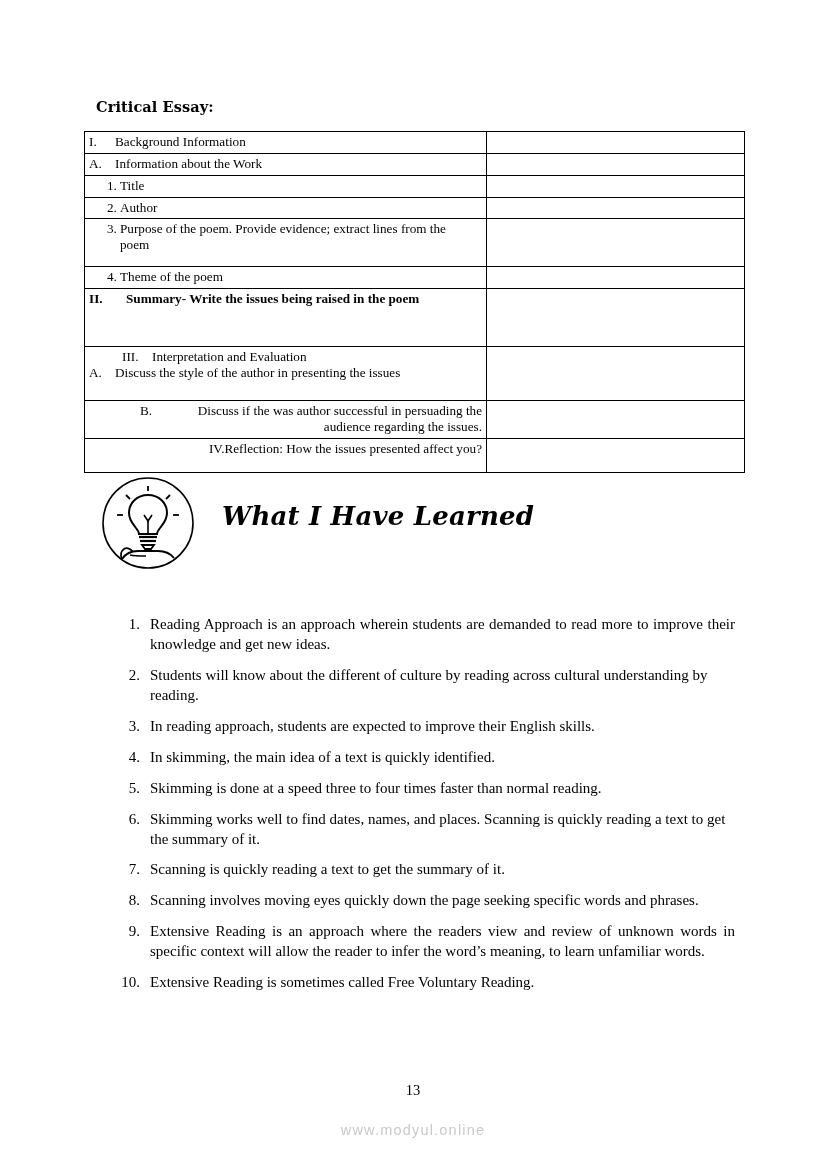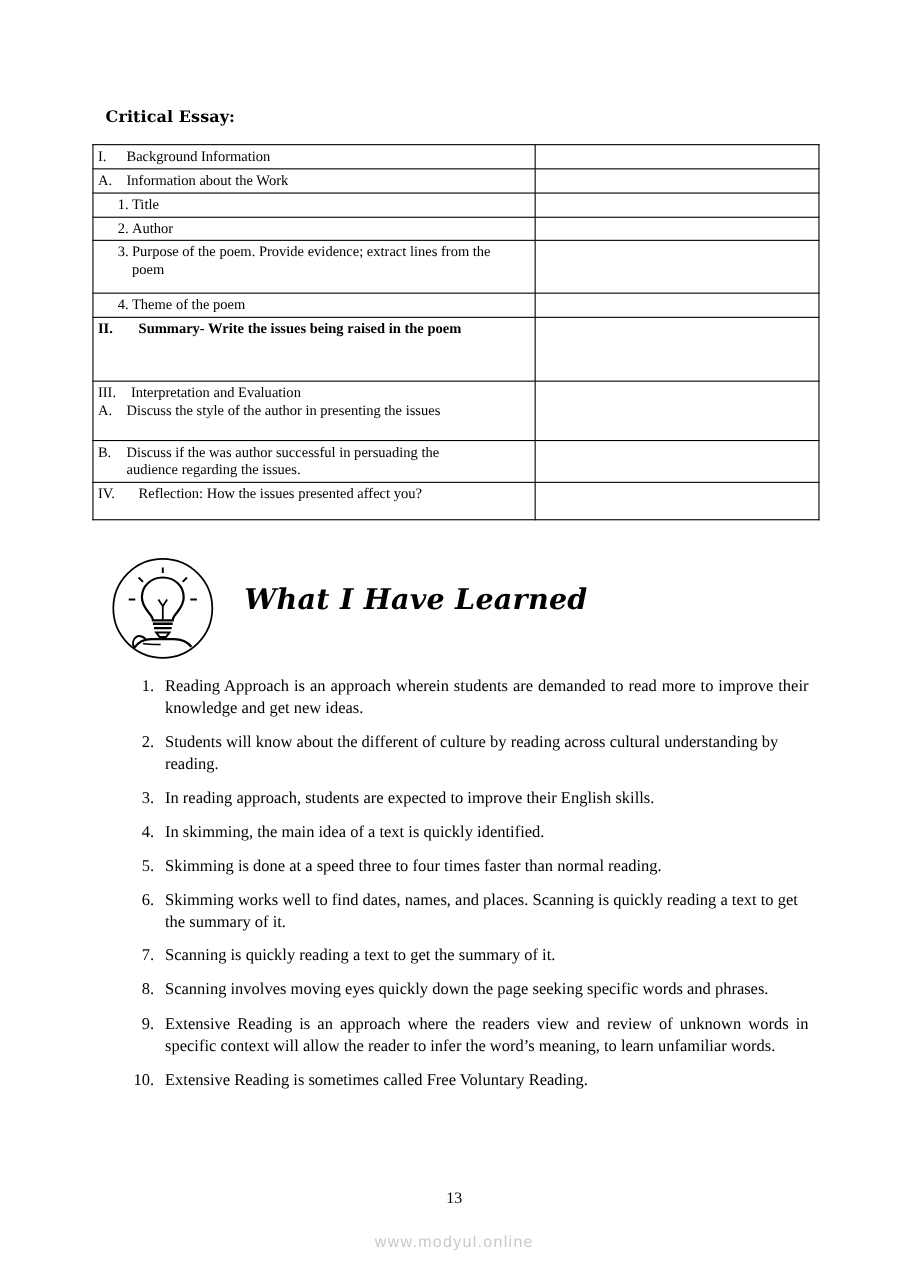--- a/index.html
+++ b/index.html
@@ -53,39 +53,39 @@
   .essay-table td.right {
     width: 249px;
   }
   .numcol {
     display: inline-block;
     vertical-align: top;
   }
   .lbl-i   { width: 26px; }
   .lbl-a   { width: 26px; }
   .lbl-ii  { width: 37px; }
-  .lbl-iii { width: 30px; }
+  .lbl-iii { width: 30px; margin-left: 33px; }
   .lbl-iv  { width: 37px; }
   .lbl-n   { width: 31px; text-align: left; padding-left: 18px; box-sizing: border-box;}
   .txt {
     display: inline-block;
     vertical-align: top;
     max-width: 350px;
   }
   .txt.narrow { max-width: 330px; }
   .row-tall-1 td { height: 42px; }
   .row-tall-2 td { height: 52px; font-weight: bold; }
   .row-tall-3 td { height: 48px; }
-  .row-tall-4 td { height: 28px; }
+  .row-tall-4 td { height: 28px; text-align: right; }
 
   
   .learned-block {
     position: absolute;
     left: 100px;
-    top: 505px;
+    top: 475px;
     width: 640px;
     height: 95px;
   }
   .bulb-circle {
     position: absolute;
     left: 0;
     top: 0;
     width: 96px;
     height: 96px;
   }

